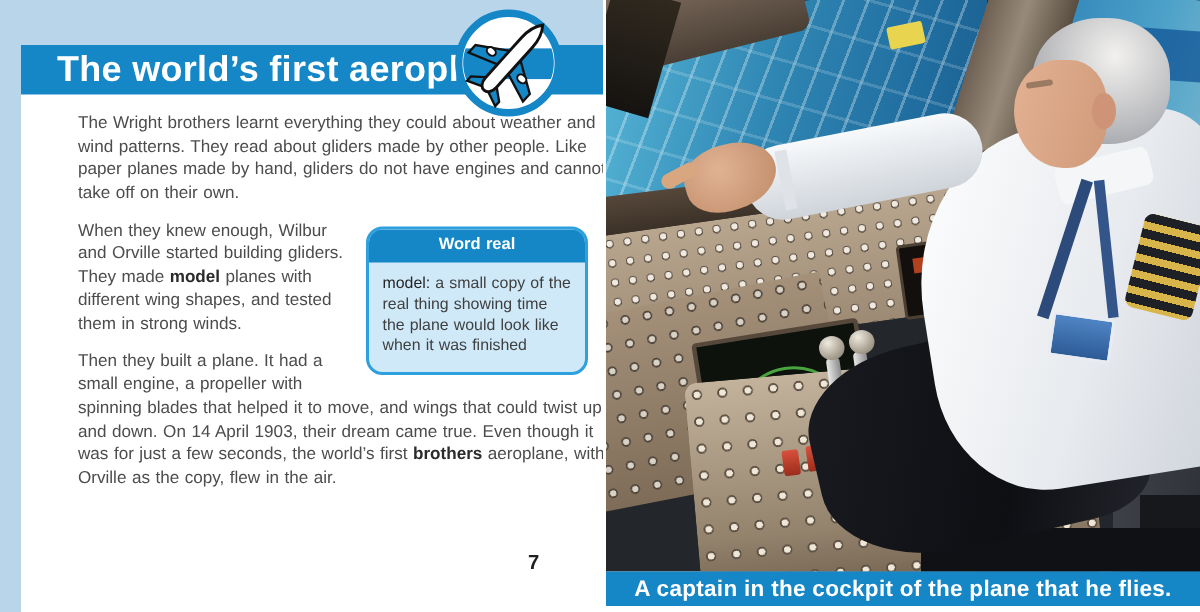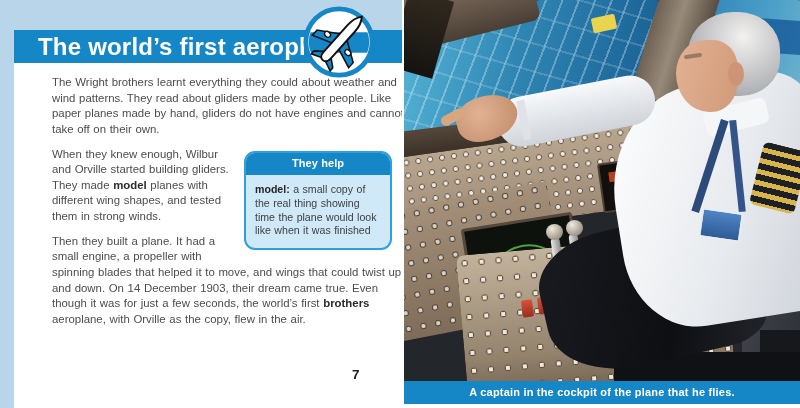--- a/index.html
+++ b/index.html
@@ -30,21 +30,21 @@
     float:right;width:148px;margin:4px 16px 6px 12px;
     border:2px solid #2da0dd;border-radius:11px;background:#cfe9f8;overflow:hidden;
   }
   .wordhelp-header{
     background:#1586c6;color:#fff;font-weight:bold;text-align:center;
     font-size:11px;padding:3px 0 4px;border-radius:8px 8px 0 0;
   }
   .wordhelp-body{padding:8px 9px 10px;font-size:10.6px;line-height:1.32;color:#3f3f3f;}
   .wh-entry{margin:0;}
   .wh-entry + .wh-entry{margin-top:8px;}
-  .wh-term{font-weight:bold;color:#252525;}
+  .wh-term{font-weight:normal;color:#252525;}
   .pagenum{position:absolute;left:352px;top:367px;font-size:13.5px;font-weight:bold;color:#1f1f1f;}
   
   .page-right{position:relative;width:398px;height:408px;background:#fff;flex:0 0 398px;}
   .photo{position:absolute;left:2px;top:0;width:396px;height:381px;background:#23262b;overflow:hidden;}
   .photo > div{position:absolute;}
   .win-left{
     left:-14px;top:2px;width:268px;height:182px;transform:skewY(-7deg);
     background:linear-gradient(100deg,#59b9d9 0%,#2f86b3 45%,#1f6c9e 80%,#1a5d8c 100%);
   }
   .win-grid{
@@ -150,21 +150,21 @@
   .trousers{
     left:138px;top:222px;width:218px;height:140px;transform:rotate(-13deg);
     background:linear-gradient(110deg,#1a1b20,#0e0f13 60%,#23252c);border-radius:34% 26% 20% 40%;
   }
   .seat{left:338px;top:196px;width:70px;height:200px;background:linear-gradient(100deg,#44474e,#2b2d33);border-radius:14px 4px 4px 14px;}
   .seat-side{left:356px;top:330px;width:52px;height:60px;background:#17181c;}
   .dark-floor{left:210px;top:352px;width:200px;height:40px;background:#101114;}
   
   .caption-bar{
     position:absolute;left:2px;top:381px;width:396px;height:23px;background:#1586c6;
-    color:#fff;font-weight:bold;font-size:11px;line-height:23px;text-align:center;
+    color:#fff;font-weight:bold;font-size:15px;line-height:23px;text-align:center;
     letter-spacing:.2px;
   }
 </style>
 </head>
 <body>
 
 <div class="spread">
 
   <div class="page-left">
     <div class="strip-top"></div>
@@ -192,28 +192,28 @@
           <ellipse cx="26" cy="42" rx="3.4" ry="2.6" fill="#fff" stroke="#111" stroke-width="1.4"></ellipse>
           <ellipse cx="54" cy="42" rx="3.4" ry="2.6" fill="#fff" stroke="#111" stroke-width="1.4"></ellipse>
         </g>
       </svg>
     </div>
 
     <div class="content">
       <p class="para"><span>The Wright brothers learnt everything they could about weather and wind patterns.  They read about gliders made by other people.  Like paper planes made by hand, gliders do not have engines and cannot take off on their own.</span></p>
 
       <div class="wordhelp">
-        <div class="wordhelp-header">They help</div>
+        <div class="wordhelp-header">Word real</div>
         <div class="wordhelp-body">
           <p class="wh-entry"><span class="wh-term">model:</span><span> a small copy of the real thing showing time the plane would look like when it was finished</span></p>
         </div>
       </div>
 
       <p class="para"><span>When they knew enough, Wilbur and Orville started building gliders.  They made </span><span class="seg-b">model</span><span> planes with different wing shapes, and tested them in strong winds.</span></p>
-      <p class="para"><span>Then they built a plane.  It had a small engine, a propeller with spinning blades that helped it to move, and wings that could twist up and down.  On 14 December 1903, their dream came true.  Even though it was for just a few seconds, the world’s first </span><span class="seg-b">brothers</span><span> aeroplane, with Orville as the copy, flew in the air.</span></p>
+      <p class="para"><span>Then they built a plane.  It had a small engine, a propeller with spinning blades that helped it to move, and wings that could twist up and down.  On 14 April 1903, their dream came true.  Even though it was for just a few seconds, the world’s first </span><span class="seg-b">brothers</span><span> aeroplane, with Orville as the copy, flew in the air.</span></p>
     </div>
 
     <div class="pagenum">7</div>
   </div>
 
   <div class="page-right">
     <div class="photo">
       <div class="win-left"></div>
       <div class="win-grid"></div>
       <div class="win-right"></div>

